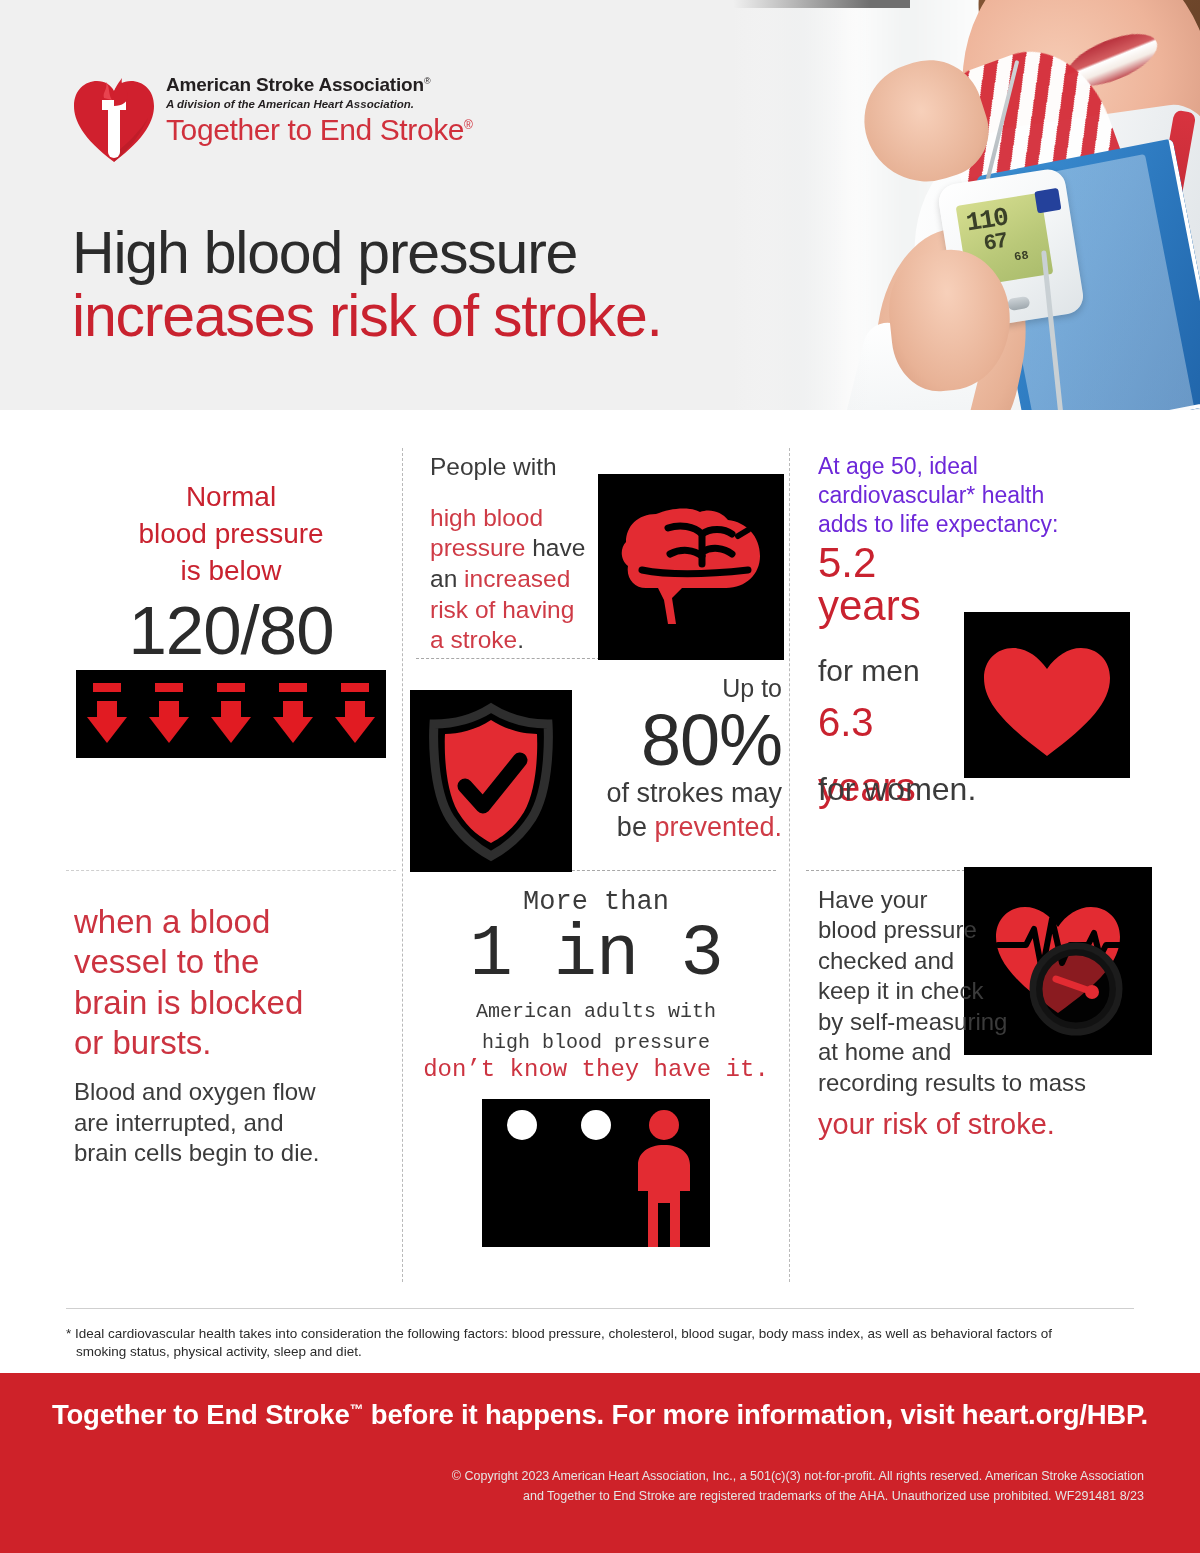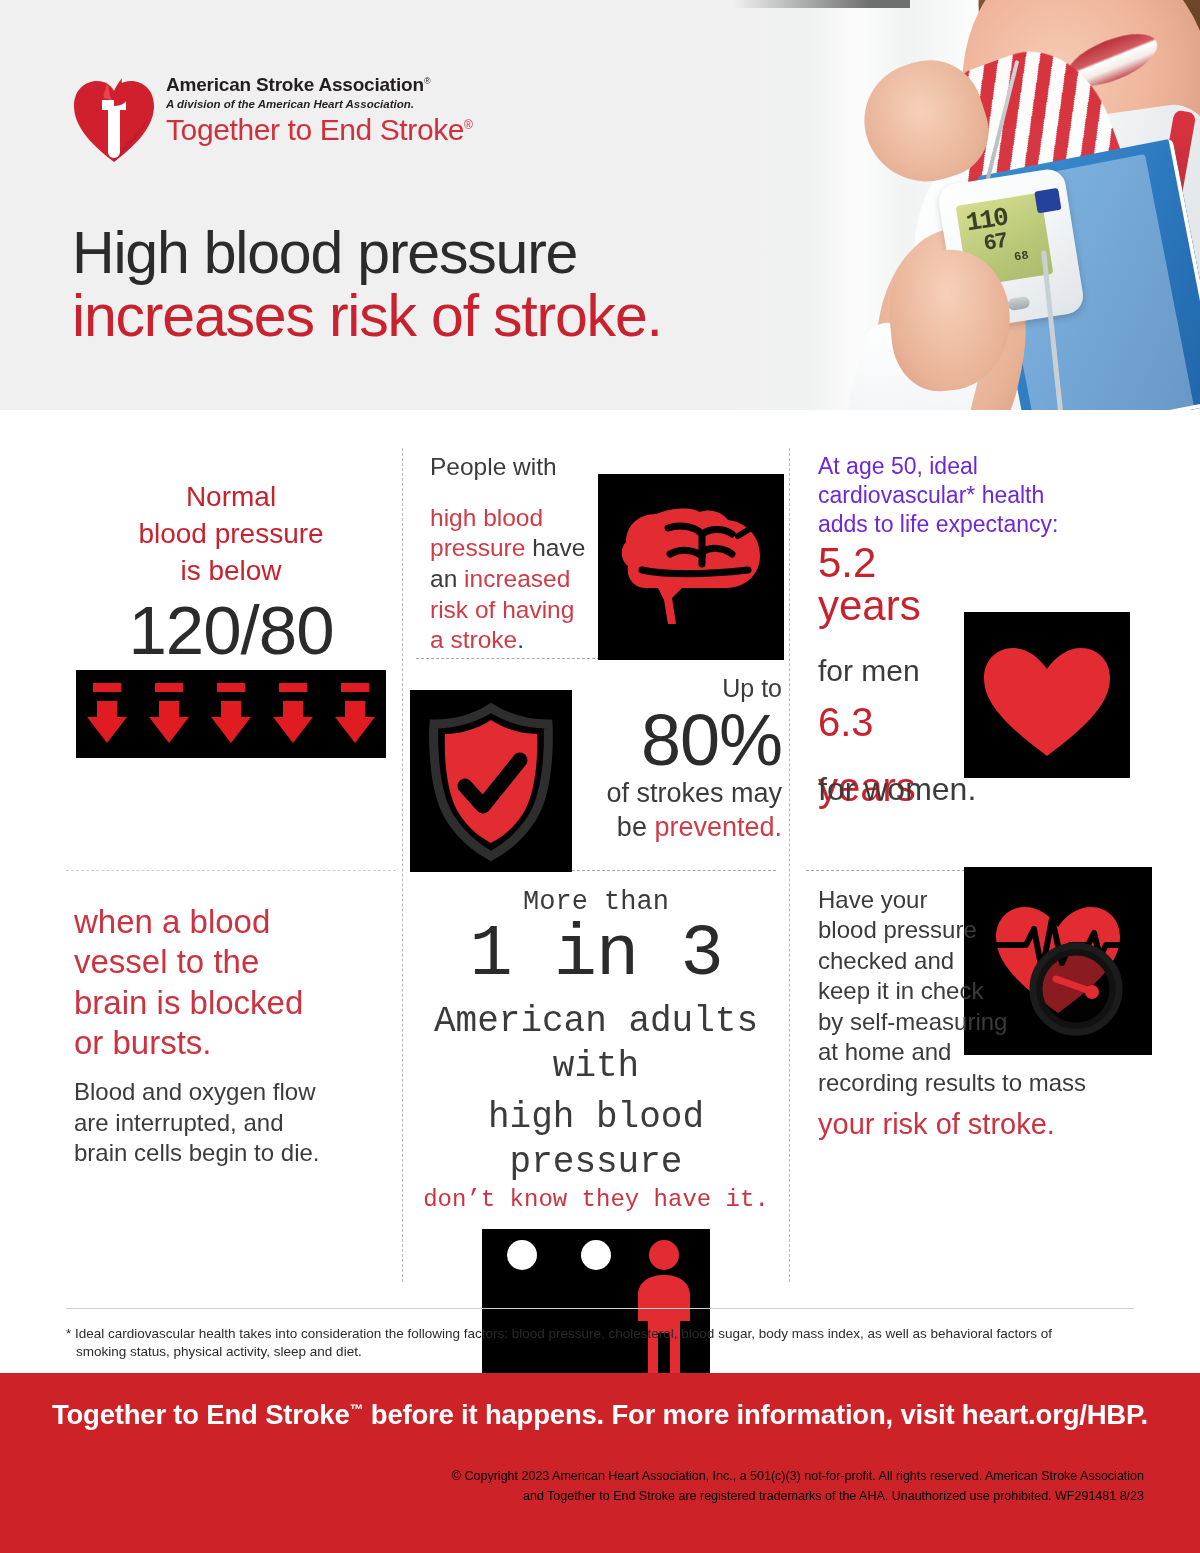--- a/index.html
+++ b/index.html
@@ -252,21 +252,21 @@
 
   
   .c-stroke { left:74px; top:472px; width:330px; }
   .c-stroke .big { font-size:33px; color:#cc3340; line-height:1.22; }
   .c-stroke .small { font-size:24px; color:#3b3b3b; line-height:1.28; margin-top:14px; }
 
   
   .c-13 { left:416px; top:458px; width:360px; text-align:center;font-family:Liberation Mono, monospace; }
   .c-13 .more { font-size:27px; color:#3b3b3b; line-height:1.1; }
   .c-13 .big { font-size:72px; color:#2b2b2b; line-height:1.05; letter-spacing:-1px; }
-  .c-13 .sub { font-size:36px; color:#3b3b3b; line-height:1.25; margin-top:6px; }
+  .c-13 .sub { font-size:20px; color:#3b3b3b; line-height:1.25; margin-top:6px; }
   .c-13 .red { font-size:24px; color:#cc3340; line-height:1.25; }
   .peoplebox { margin:14px auto 0; width:228px; height:148px; background:#000; position:relative; }
 
   
   .c-reduce { left:818px; top:455px; width:345px; }
   .c-reduce .body { font-size:24px; color:#3b3b3b; line-height:1.27; position:relative; z-index:1;}
   .c-reduce .reduce { font-size:52px; color:#2b2b2b; line-height:1.05; margin-top:8px; letter-spacing:0.5px;}
   .c-reduce .risk { font-size:29px; color:#cc3340; line-height:1.15; margin-top:10px; }
   .ekgbox { left:146px; top:-18px; width:188px; height:188px; z-index:0;}
 
@@ -285,21 +285,21 @@
     position:absolute; left:0; top:1373px; width:1200px; height:180px;
     background:#ce2229;
   }
   .footer .cta {
     position:absolute; left:0; right:0; top:26px; text-align:center;
     color:#ffffff; font-size:27.5px; font-weight:bold; letter-spacing:-0.2px;
   }
   .footer .cta sup { font-size:14px; }
   .footer .copy {
     position:absolute; right:56px; top:93px; width:700px; text-align:right;
-    color:#000000; font-size:12.5px; line-height:1.6;
+    color:#e5e5e5; font-size:12.5px; line-height:1.6;
   }
 </style>
 </head>
 <body>
 
 <div class="header">
 
   <div class="header-photo">
     <div class="photo-bg"></div>
     <div class="photo-window"></div>

